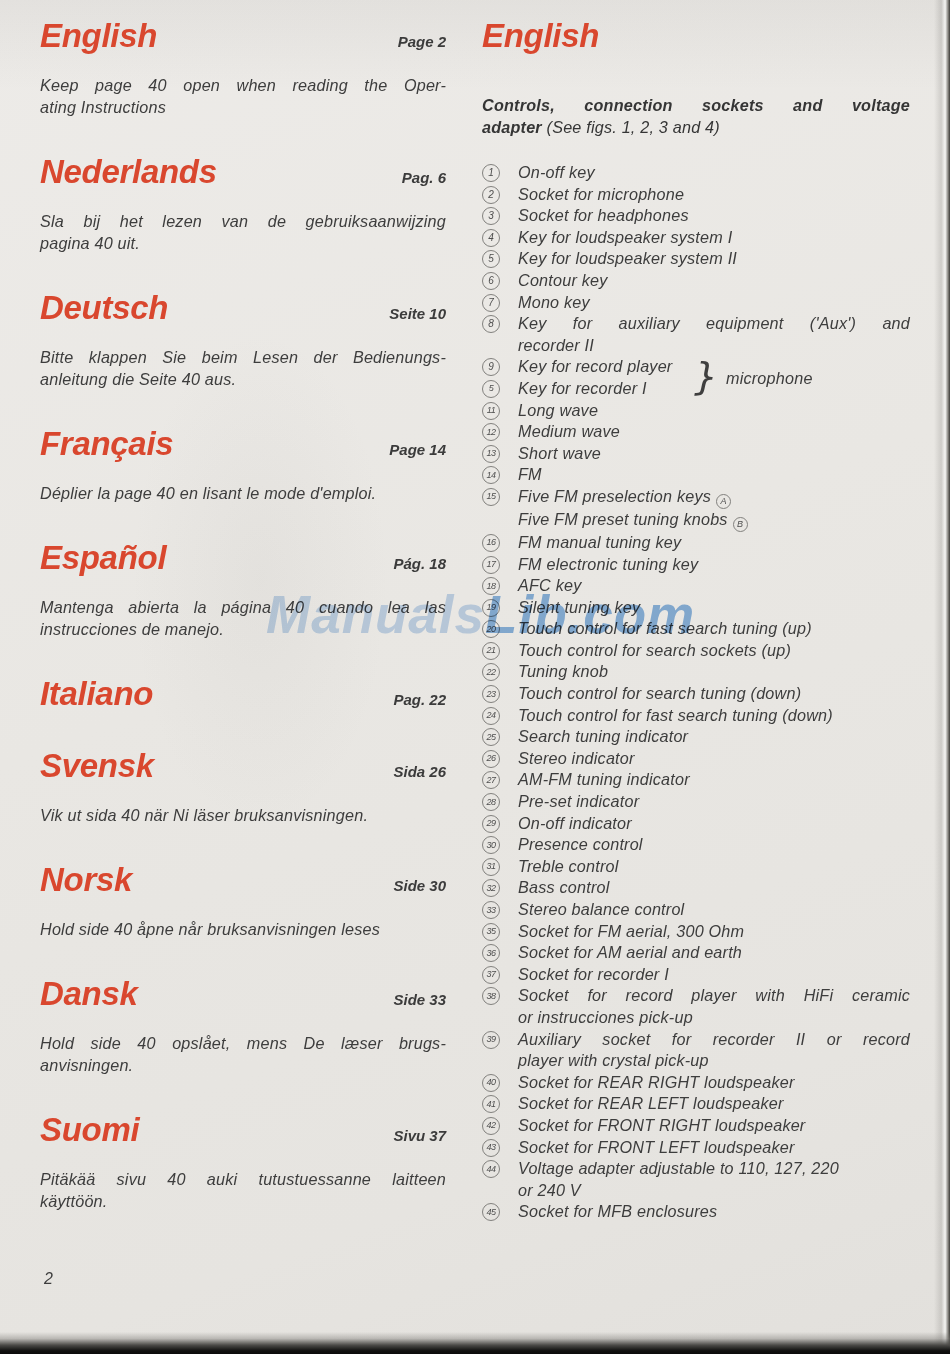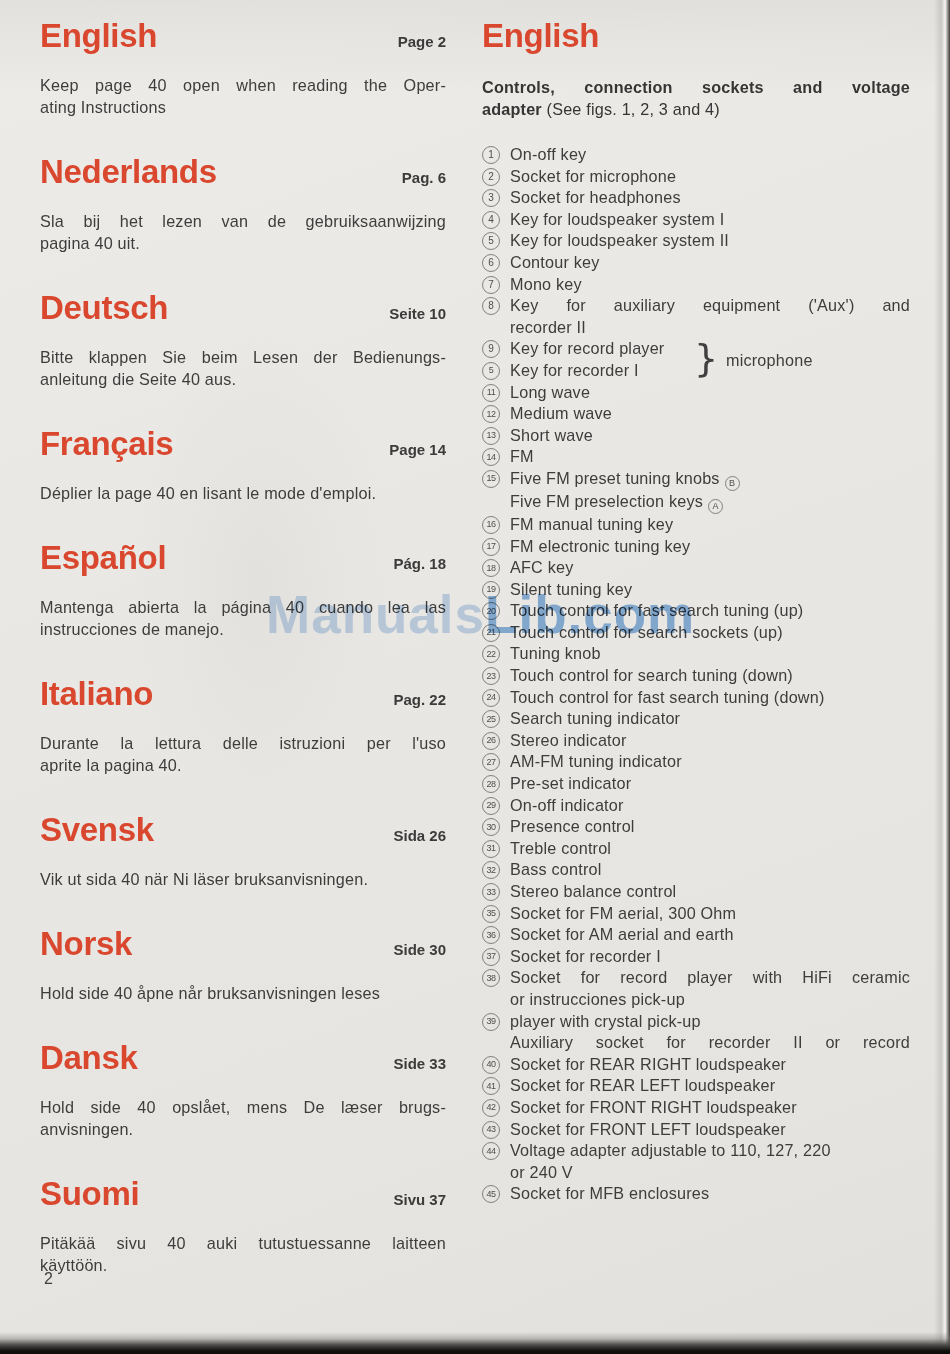--- a/index.html
+++ b/index.html
@@ -5,20 +5,21 @@
 <style>
   html,body{margin:0;padding:0;background:#555;}
   .page{
     position:relative;
     width:950px;height:1354px;
     margin:0 auto;
     overflow:hidden;
     background:linear-gradient(160deg,#edebe8 0%,#e9e7e3 45%,#e6e4e0 80%,#e2e0dc 100%);
     font-family:"Liberation Sans","DejaVu Sans",sans-serif;
     color:#3d3d3d;
+    font-style:italic;
     -webkit-font-smoothing:antialiased;
   }
   
   .shade-top{position:absolute;left:0;top:0;right:0;height:90px;
     background:linear-gradient(to bottom,rgba(140,138,134,0.10),rgba(140,138,134,0));}
   .shade-mid{position:absolute;left:130px;top:330px;width:260px;height:500px;
     background:radial-gradient(ellipse at center,rgba(150,148,144,0.08),rgba(150,148,144,0) 70%);}
   .edge-right{position:absolute;top:0;right:0;bottom:0;width:16px;
     background:linear-gradient(to right,rgba(110,108,104,0) 0%,rgba(110,108,104,0.22) 45%,rgba(248,248,246,0.85) 70%,#7a7873 90%,#3a3936 100%);}
   .edge-bottom{position:absolute;left:0;right:0;bottom:0;height:22px;
@@ -29,32 +30,32 @@
 
   .lang-section{margin-bottom:36px;}
   .lang-head{display:flex;justify-content:space-between;align-items:baseline;height:36px;margin-bottom:20px;}
   .lang-name{margin:0;font-size:33px;line-height:36px;font-weight:700;letter-spacing:-0.3px;color:#d9472e;}
   .page-ref{font-size:15px;font-weight:700;color:#3b3b3b;}
   .lang-body{font-size:16.2px;letter-spacing:0.2px;}
   .bline{height:22px;line-height:22px;}
   .just{text-align:justify;text-align-last:justify;}
 
   .r-heading{margin:0;font-size:33px;line-height:36px;font-weight:700;letter-spacing:-0.3px;color:#d9472e;}
-  .intro{margin:22px 0 0 0;font-size:16.2px;letter-spacing:0.2px;color:#353535;}
+  .intro{margin:40px 0 0 0;font-size:16.2px;letter-spacing:0.2px;color:#353535;}
   .intro-line{display:block;height:22px;line-height:22px;}
   .bold{font-weight:700;text-align:right;}
 
   .controls-list{margin-top:24px;}
   .ritem{display:flex;align-items:flex-start;}
   .badge{flex:0 0 auto;box-sizing:border-box;width:18px;height:18px;margin-top:2px;
     border:1px solid #82817e;border-radius:50%;
     display:inline-flex;align-items:center;justify-content:center;
     font-size:10px;line-height:1;color:#4d4d4d;letter-spacing:0;}
   .badge.two{font-size:9px;letter-spacing:-0.5px;}
-  .rtext{flex:1;margin-left:10px;font-size:16.2px;letter-spacing:0.2px;color:#3d3d3d;}
+  .rtext{flex:1;margin-left:18px;font-size:16.2px;letter-spacing:0.2px;color:#3d3d3d;}
   .rline{min-height:21.6px;line-height:21.6px;}
   .letter-badge{display:inline-flex;box-sizing:border-box;width:15px;height:15px;margin-left:5px;
     border:1px solid #82817e;border-radius:50%;align-items:center;justify-content:center;
     font-size:9px;line-height:1;color:#4d4d4d;vertical-align:-2px;}
   .rgroup{position:relative;}
   .brace{position:absolute;left:212px;top:50%;transform:translateY(-54%);
     font-family:"DejaVu Sans",sans-serif;font-size:38px;font-weight:400;color:#3f3f3f;}
   .brace-label{position:absolute;left:244px;top:50%;transform:translateY(-50%);
     font-size:16.2px;letter-spacing:0.2px;color:#3d3d3d;white-space:nowrap;}
 
@@ -122,24 +123,20 @@
           <div class="lang-body">
             <div class="bline just">Mantenga abierta la página 40 cuando lea las</div>
             <div class="bline">instrucciones de manejo.</div>
           </div>
         </div>
         <div class="lang-section">
           <div class="lang-head">
             <h2 class="lang-name">Italiano</h2>
             <span class="page-ref">Pag. 22</span>
           </div>
-          <div class="lang-body">
-            <div class="bline just">Durante la lettura delle istruzioni per l'uso</div>
-            <div class="bline">aprite la pagina 40.</div>
-          </div>
         </div>
         <div class="lang-section">
           <div class="lang-head">
             <h2 class="lang-name">Svensk</h2>
             <span class="page-ref">Sida 26</span>
           </div>
           <div class="lang-body">
             <div class="bline">Vik ut sida 40 när Ni läser bruksanvisningen.</div>
           </div>
         </div>
@@ -267,22 +264,22 @@
         </div>
         <div class="ritem">
           <span class="badge two">14</span>
           <div class="rtext">
             <div class="rline"><span>FM</span></div>
           </div>
         </div>
         <div class="ritem">
           <span class="badge two">15</span>
           <div class="rtext">
+            <div class="rline"><span>Five FM preselection keys</span><span class="letter-badge">A</span></div>
             <div class="rline"><span>Five FM preset tuning knobs</span><span class="letter-badge">B</span></div>
-            <div class="rline"><span>Five FM preselection keys</span><span class="letter-badge">A</span></div>
           </div>
         </div>
         <div class="ritem">
           <span class="badge two">16</span>
           <div class="rtext">
             <div class="rline"><span>FM manual tuning key</span></div>
           </div>
         </div>
         <div class="ritem">
           <span class="badge two">17</span>
@@ -407,22 +404,22 @@
         <div class="ritem">
           <span class="badge two">38</span>
           <div class="rtext">
             <div class="rline just"><span>Socket for record player with HiFi ceramic</span></div>
             <div class="rline"><span>or instrucciones pick-up</span></div>
           </div>
         </div>
         <div class="ritem">
           <span class="badge two">39</span>
           <div class="rtext">
+            <div class="rline just"><span>Auxiliary socket for recorder II or record</span></div>
             <div class="rline"><span>player with crystal pick-up</span></div>
-            <div class="rline just"><span>Auxiliary socket for recorder II or record</span></div>
           </div>
         </div>
         <div class="ritem">
           <span class="badge two">40</span>
           <div class="rtext">
             <div class="rline"><span>Socket for REAR RIGHT loudspeaker</span></div>
           </div>
         </div>
         <div class="ritem">
           <span class="badge two">41</span>

